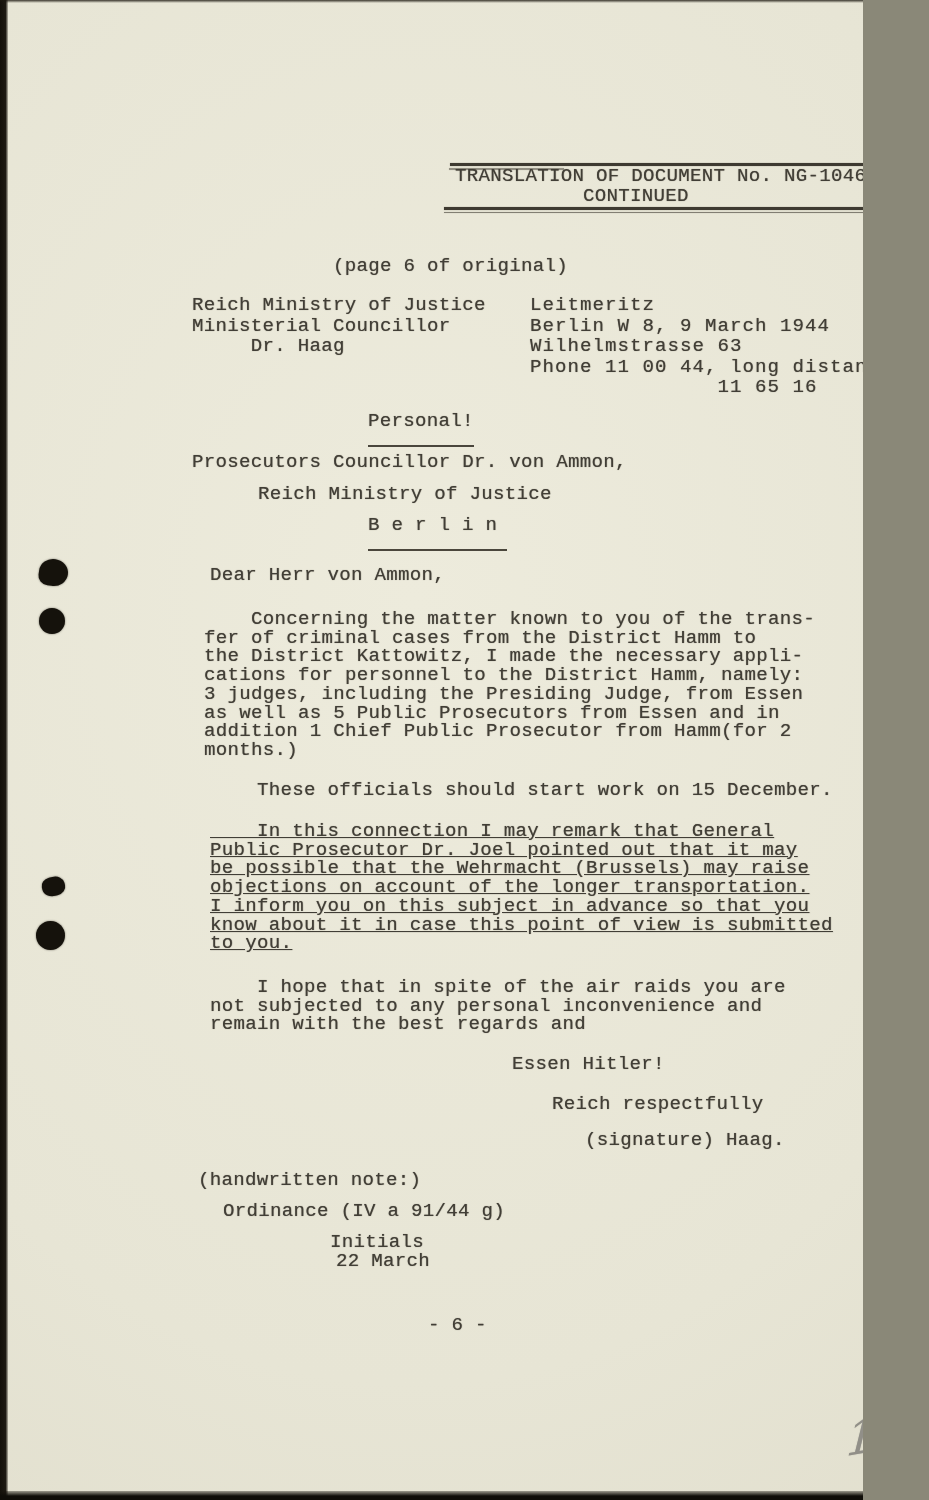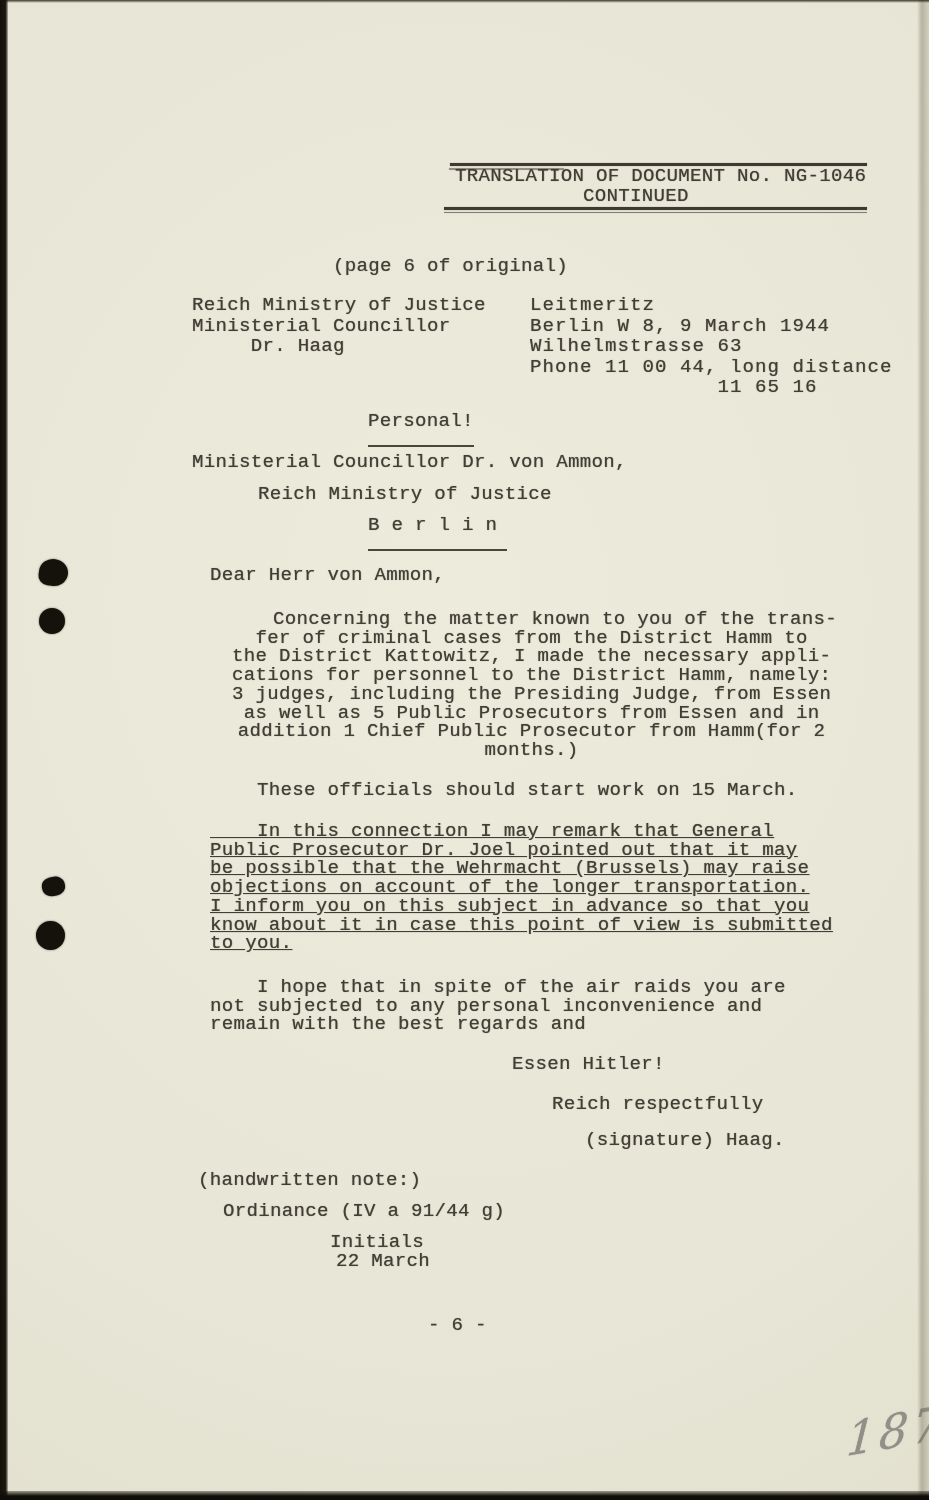--- a/index.html
+++ b/index.html
@@ -1,18 +1,18 @@
 <!DOCTYPE html>
 <html><head>
 <meta charset="utf-8">
 <style>
   html,body{margin:0;padding:0;background:#8a8878;}
   #page{
     position:relative;
-    width:929px;height:1500px;
+    width:863px;height:1500px;
     overflow:hidden;
     background:
       radial-gradient(ellipse 130% 90% at 48% 42%, #eceadodeadbeef, transparent),
       #e8e6d6;
     background: radial-gradient(ellipse 135% 95% at 48% 40%, #edebdc 0%, #e7e5d5 55%, #dddac8 100%);
     font-family:"Liberation Mono","DejaVu Sans Mono",monospace;
     color:#413e36;
   }
   .t{
     position:absolute;
@@ -81,35 +81,35 @@
 Ministerial Councillor
      Dr. Haag</div>
   <div class="t addr dateline" style="left:530px;top:295px;">Leitmeritz
 Berlin W 8, 9 March 1944
 Wilhelmstrasse 63
 Phone 11 00 44, long distance
                11 65 16</div>
 
   <div class="t underlined" style="left:368px;top:412px;">Personal!</div>
 
-  <div class="t" style="left:192px;top:453px;">Ministerial Councillor Dr. von Ammon,</div>
+  <div class="t" style="left:192px;top:453px;">Prosecutors Councillor Dr. von Ammon,</div>
   <div class="t" style="left:258px;top:485px;">Reich Ministry of Justice</div>
   <div class="t underlined" style="left:368px;top:516px;padding-right:10px;">B e r l i n</div>
 
   <div class="t" style="left:210px;top:566px;">Dear Herr von Ammon,</div>
 
-  <div class="t" style="left:226px;top:610px;text-align:center;">    Concerning the matter known to you of the trans-
+  <div class="t" style="left:204px;top:610px;">    Concerning the matter known to you of the trans-
 fer of criminal cases from the District Hamm to
 the District Kattowitz, I made the necessary appli-
 cations for personnel to the District Hamm, namely:
 3 judges, including the Presiding Judge, from Essen
 as well as 5 Public Prosecutors from Essen and in
 addition 1 Chief Public Prosecutor from Hamm(for 2
 months.)</div>
-  <div class="t" style="left:210px;top:781px;">    These officials should start work on 15 March.</div>
+  <div class="t" style="left:210px;top:781px;">    These officials should start work on 15 December.</div>
   <div class="t" style="left:210px;top:822px;text-decoration:underline;">    In this connection I may remark that General
 Public Prosecutor Dr. Joel pointed out that it may
 be possible that the Wehrmacht (Brussels) may raise
 objections on account of the longer transportation.
 I inform you on this subject in advance so that you
 know about it in case this point of view is submitted
 to you.</div>
   <div class="t" style="left:210px;top:978px;">    I hope that in spite of the air raids you are
 not subjected to any personal inconvenience and
 remain with the best regards and</div>

